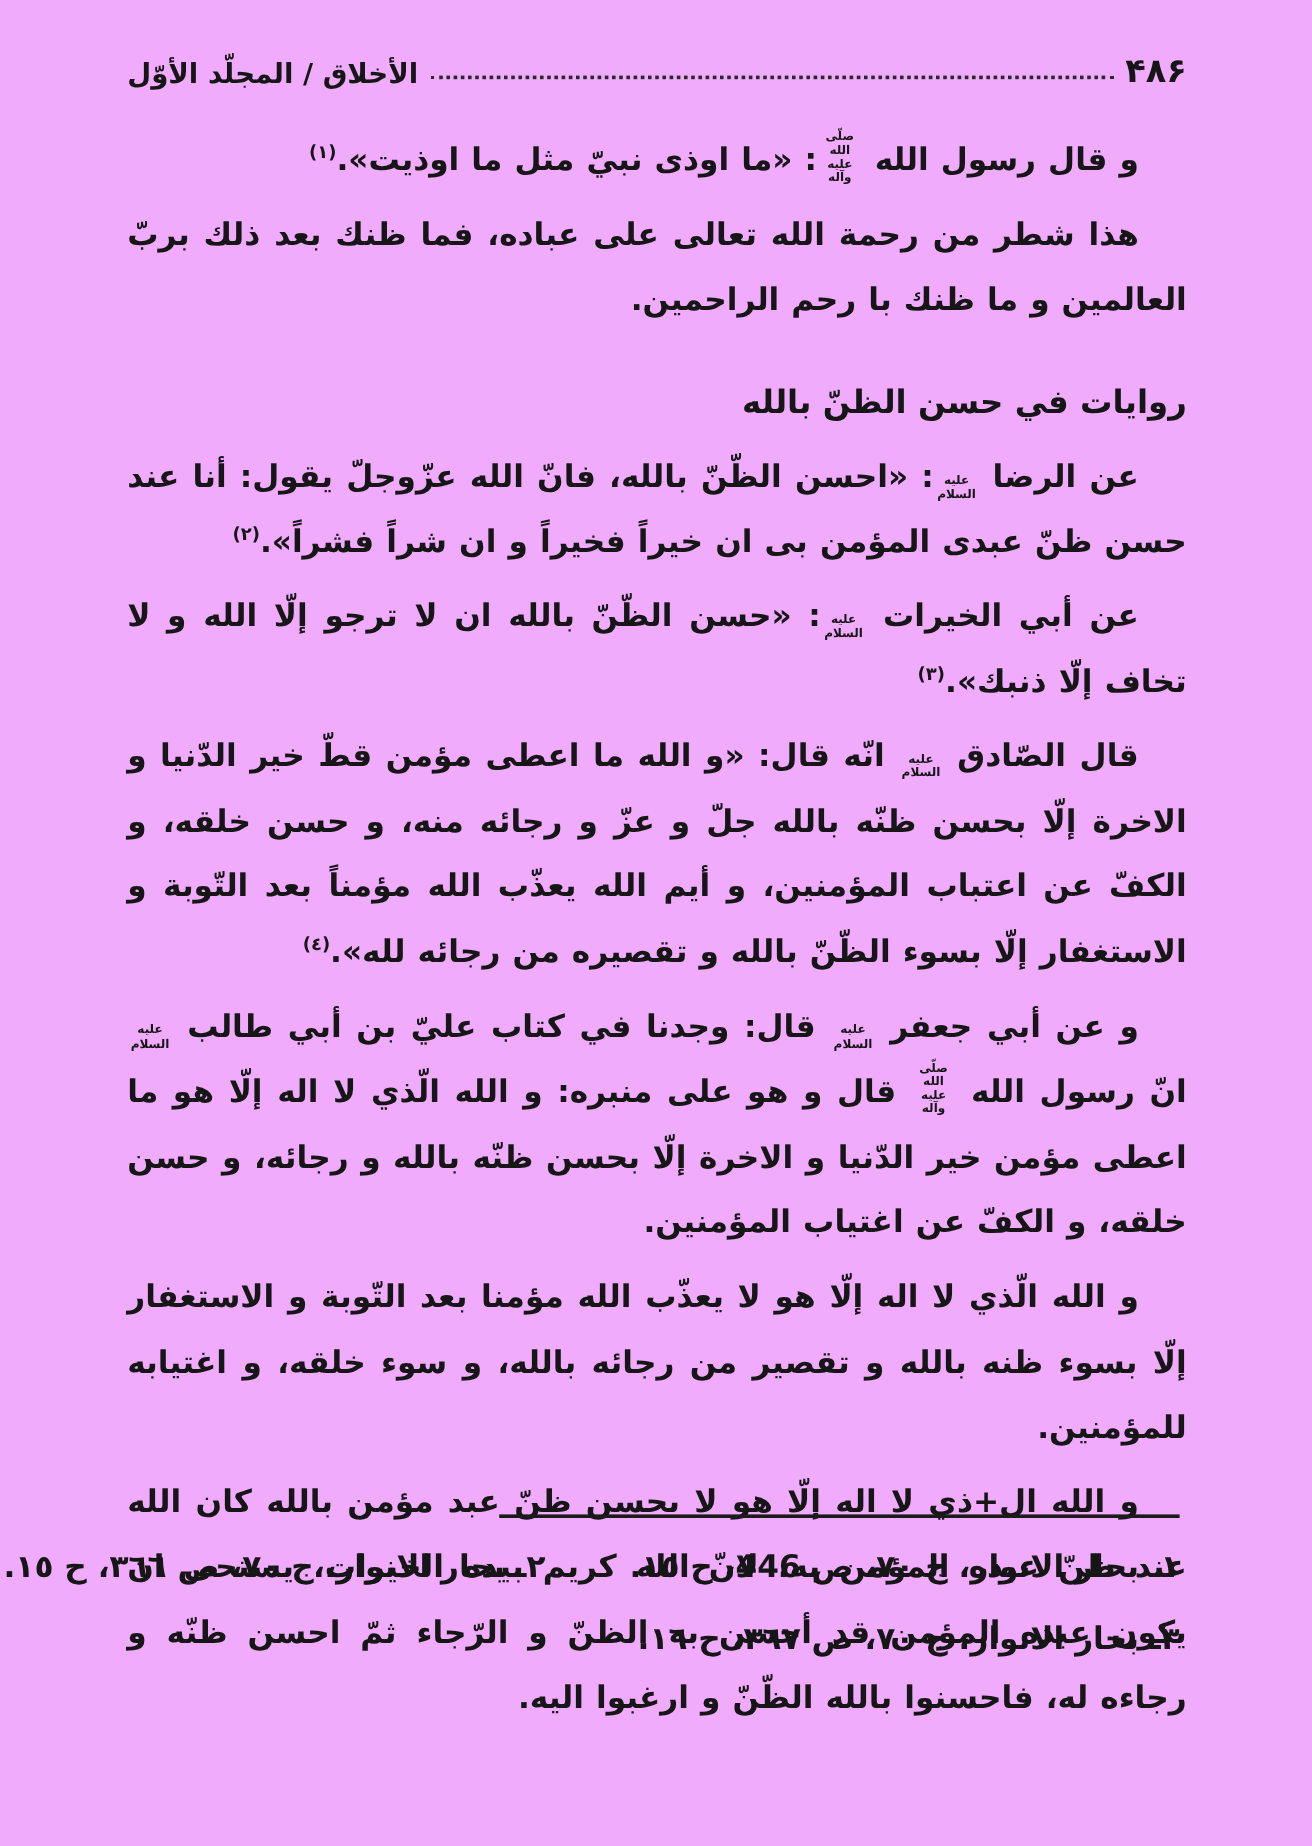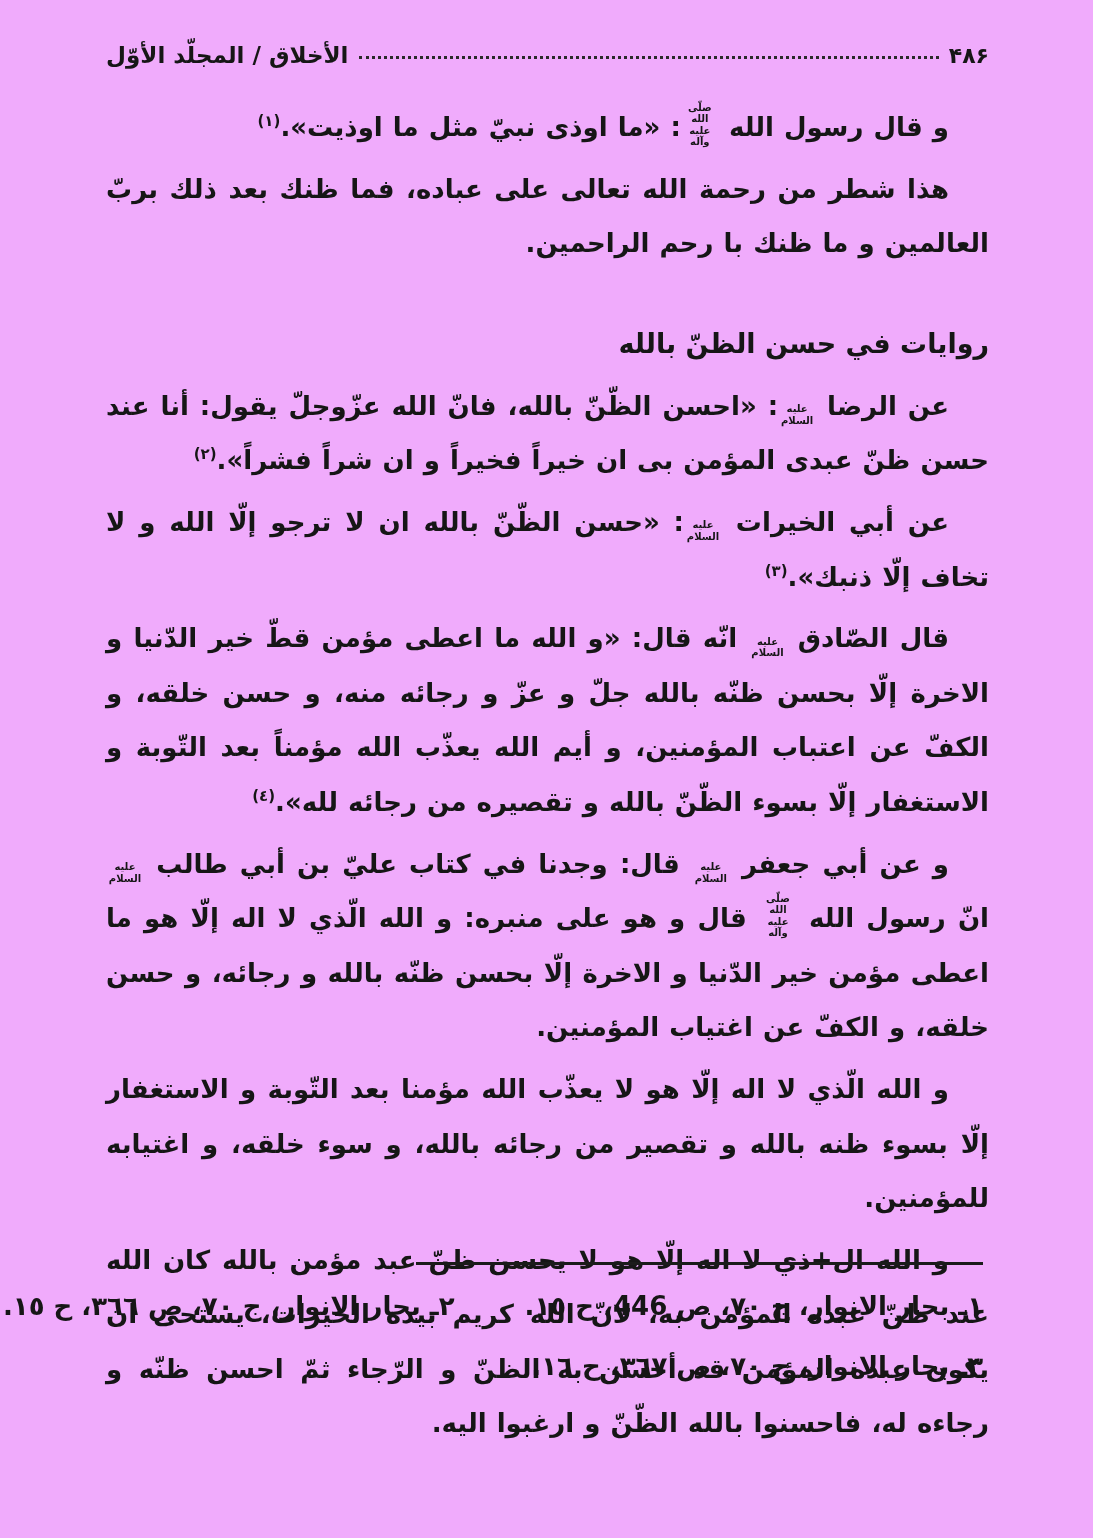--- a/index.html
+++ b/index.html
@@ -26,41 +26,41 @@
     font-size: 23px;
     font-weight: bold;
   }
   .header-title { white-space: nowrap; direction: rtl; }
   .dot-leader {
     flex: 1;
     border-bottom: 3px dotted #2a2a2a;
     margin: 0 10px 9px 10px;
     height: 1px;
   }
-  .page-number { white-space: nowrap; font-size: 22px; }
+  .page-number { white-space: nowrap; font-size: 28px; }
 
   
   .body-text {
     padding: 32px 104px 0 106px;
     direction: rtl;
   }
   .para {
     font-size: 26px;
     line-height: 2.1;
     font-weight: bold;
     text-align: justify;
     text-indent: 40px;
     margin-bottom: 7px;
     word-spacing: 1px;
   }
   .section-heading {
     font-size: 27px;
     font-weight: bold;
     text-align: right;
-    margin: 57px 0 20px 0;
+    margin: 42px 0 20px 0;
   }
   .honorific {
     display: inline-block;
     width: 38px;
     font-size: 10px;
     line-height: 1.15;
     text-align: center;
     vertical-align: -9px;
     font-weight: bold;
     text-indent: 0;

